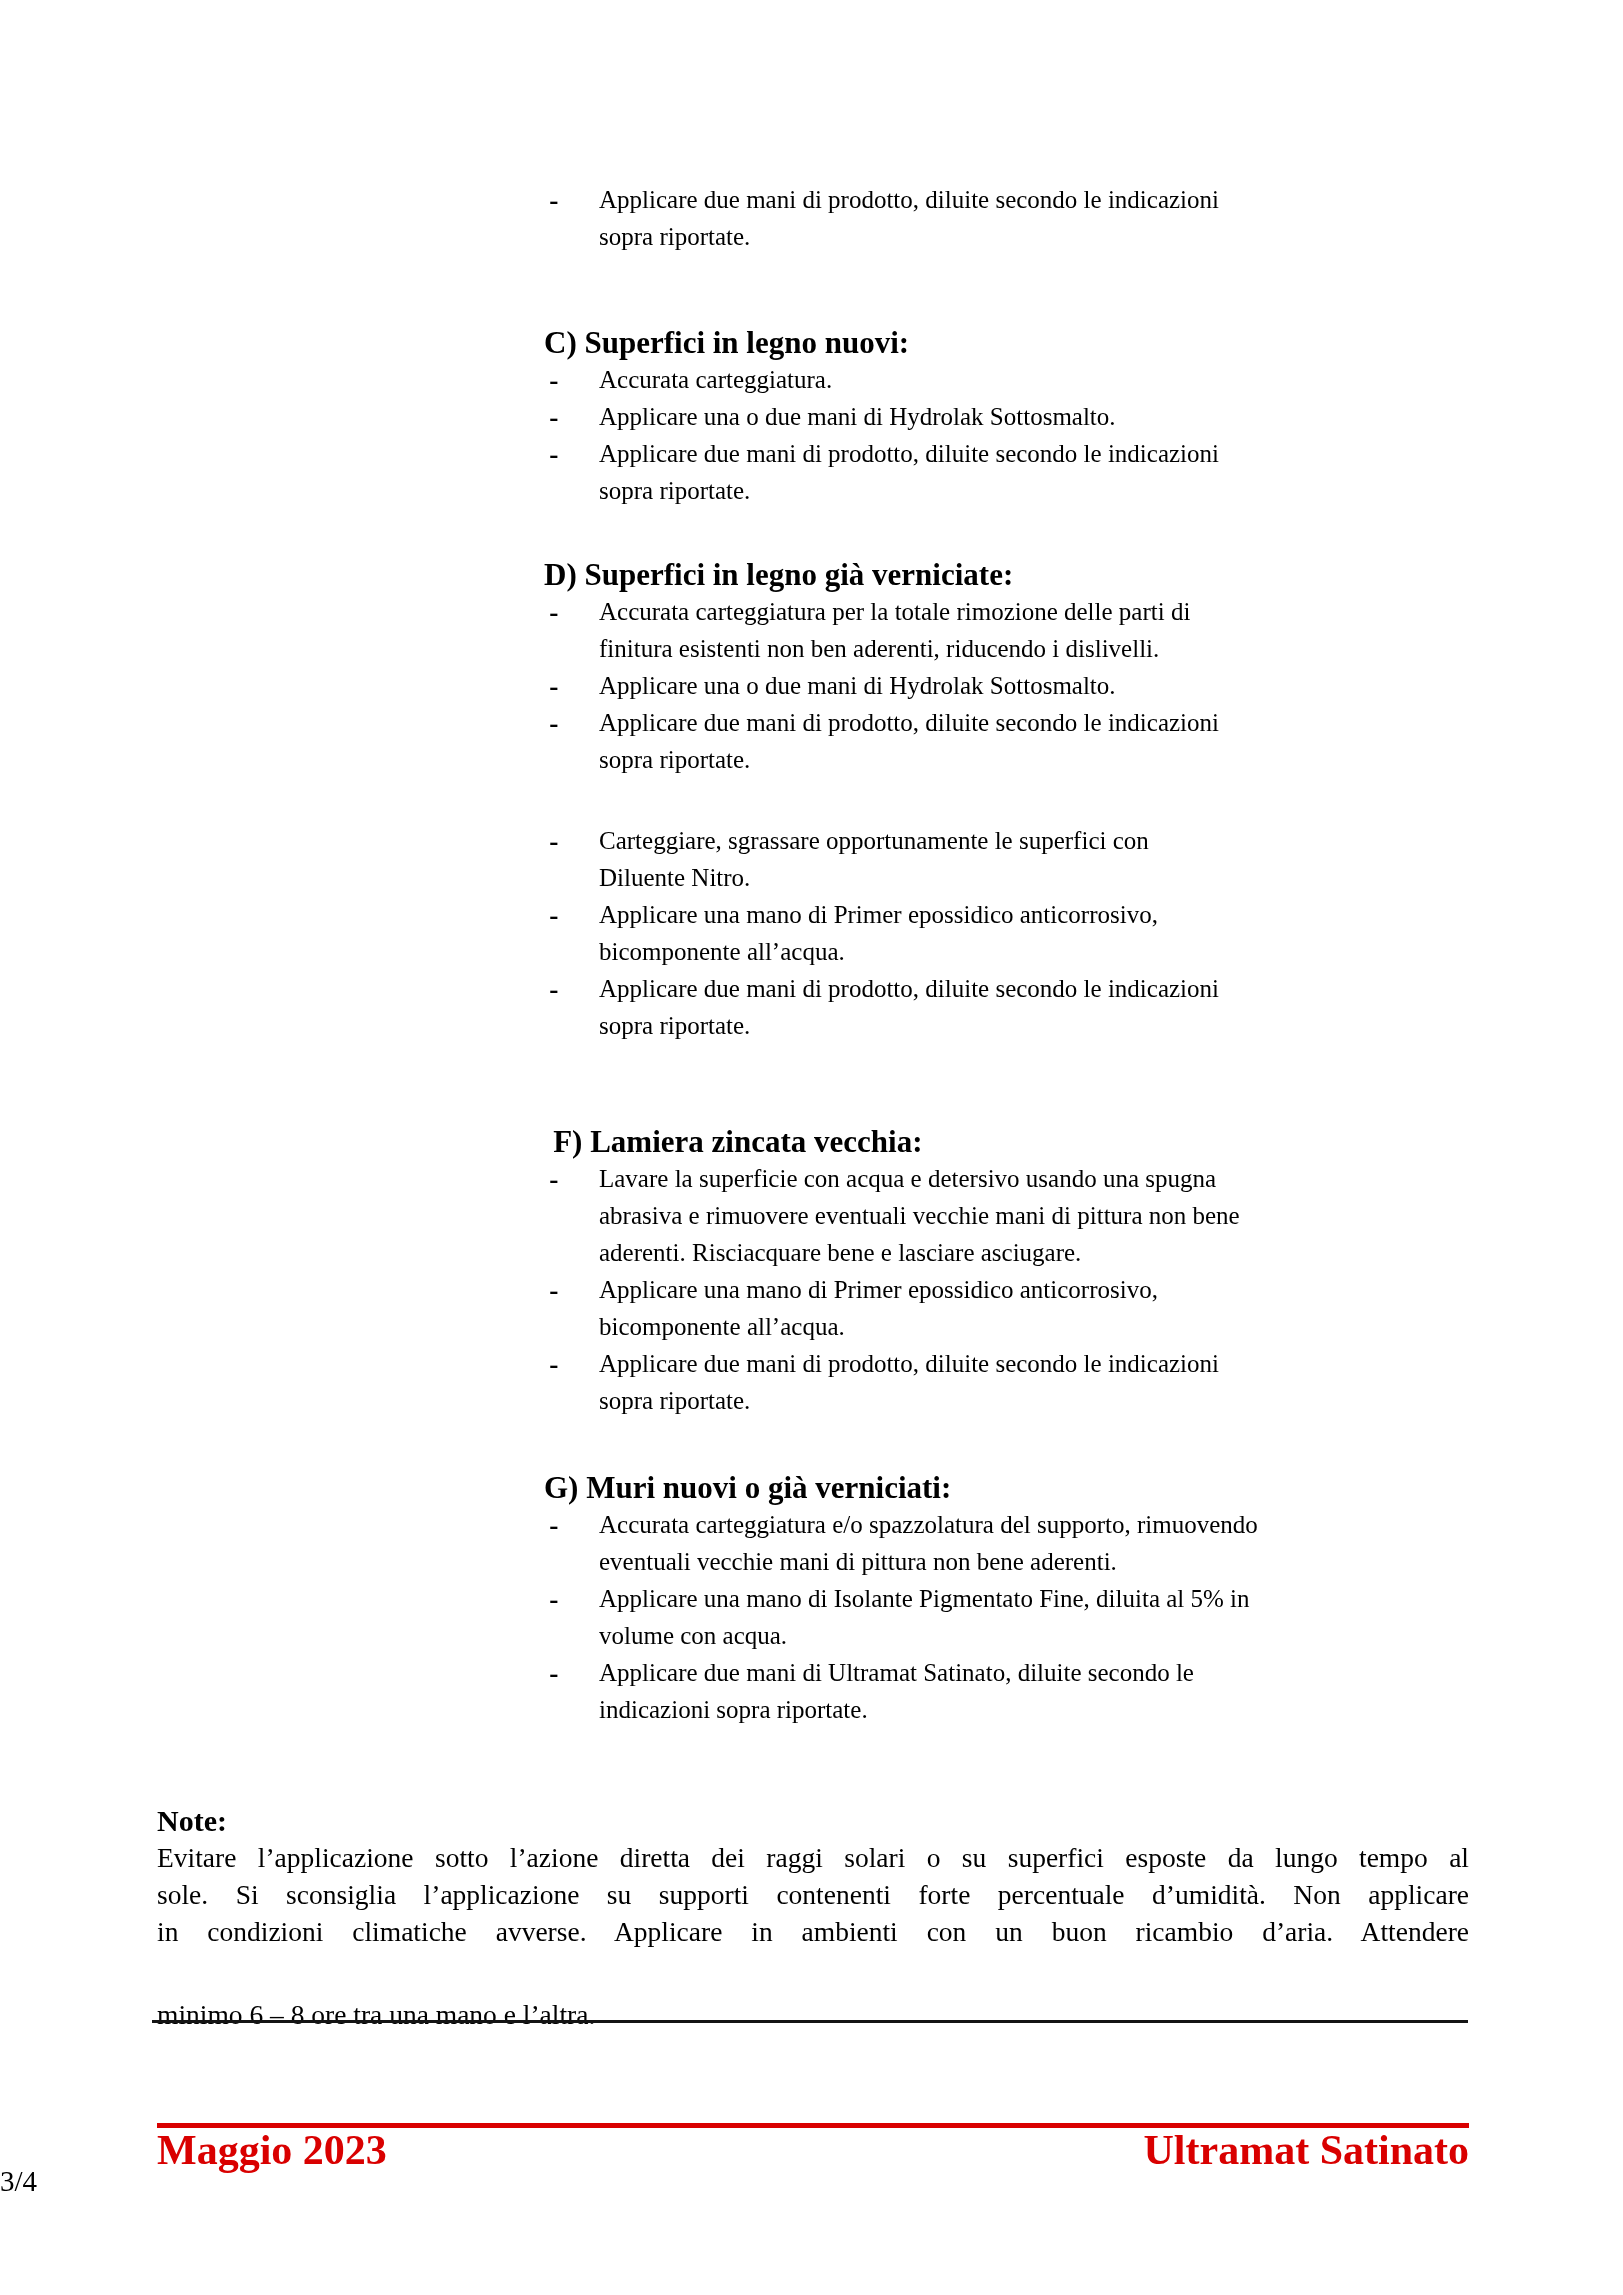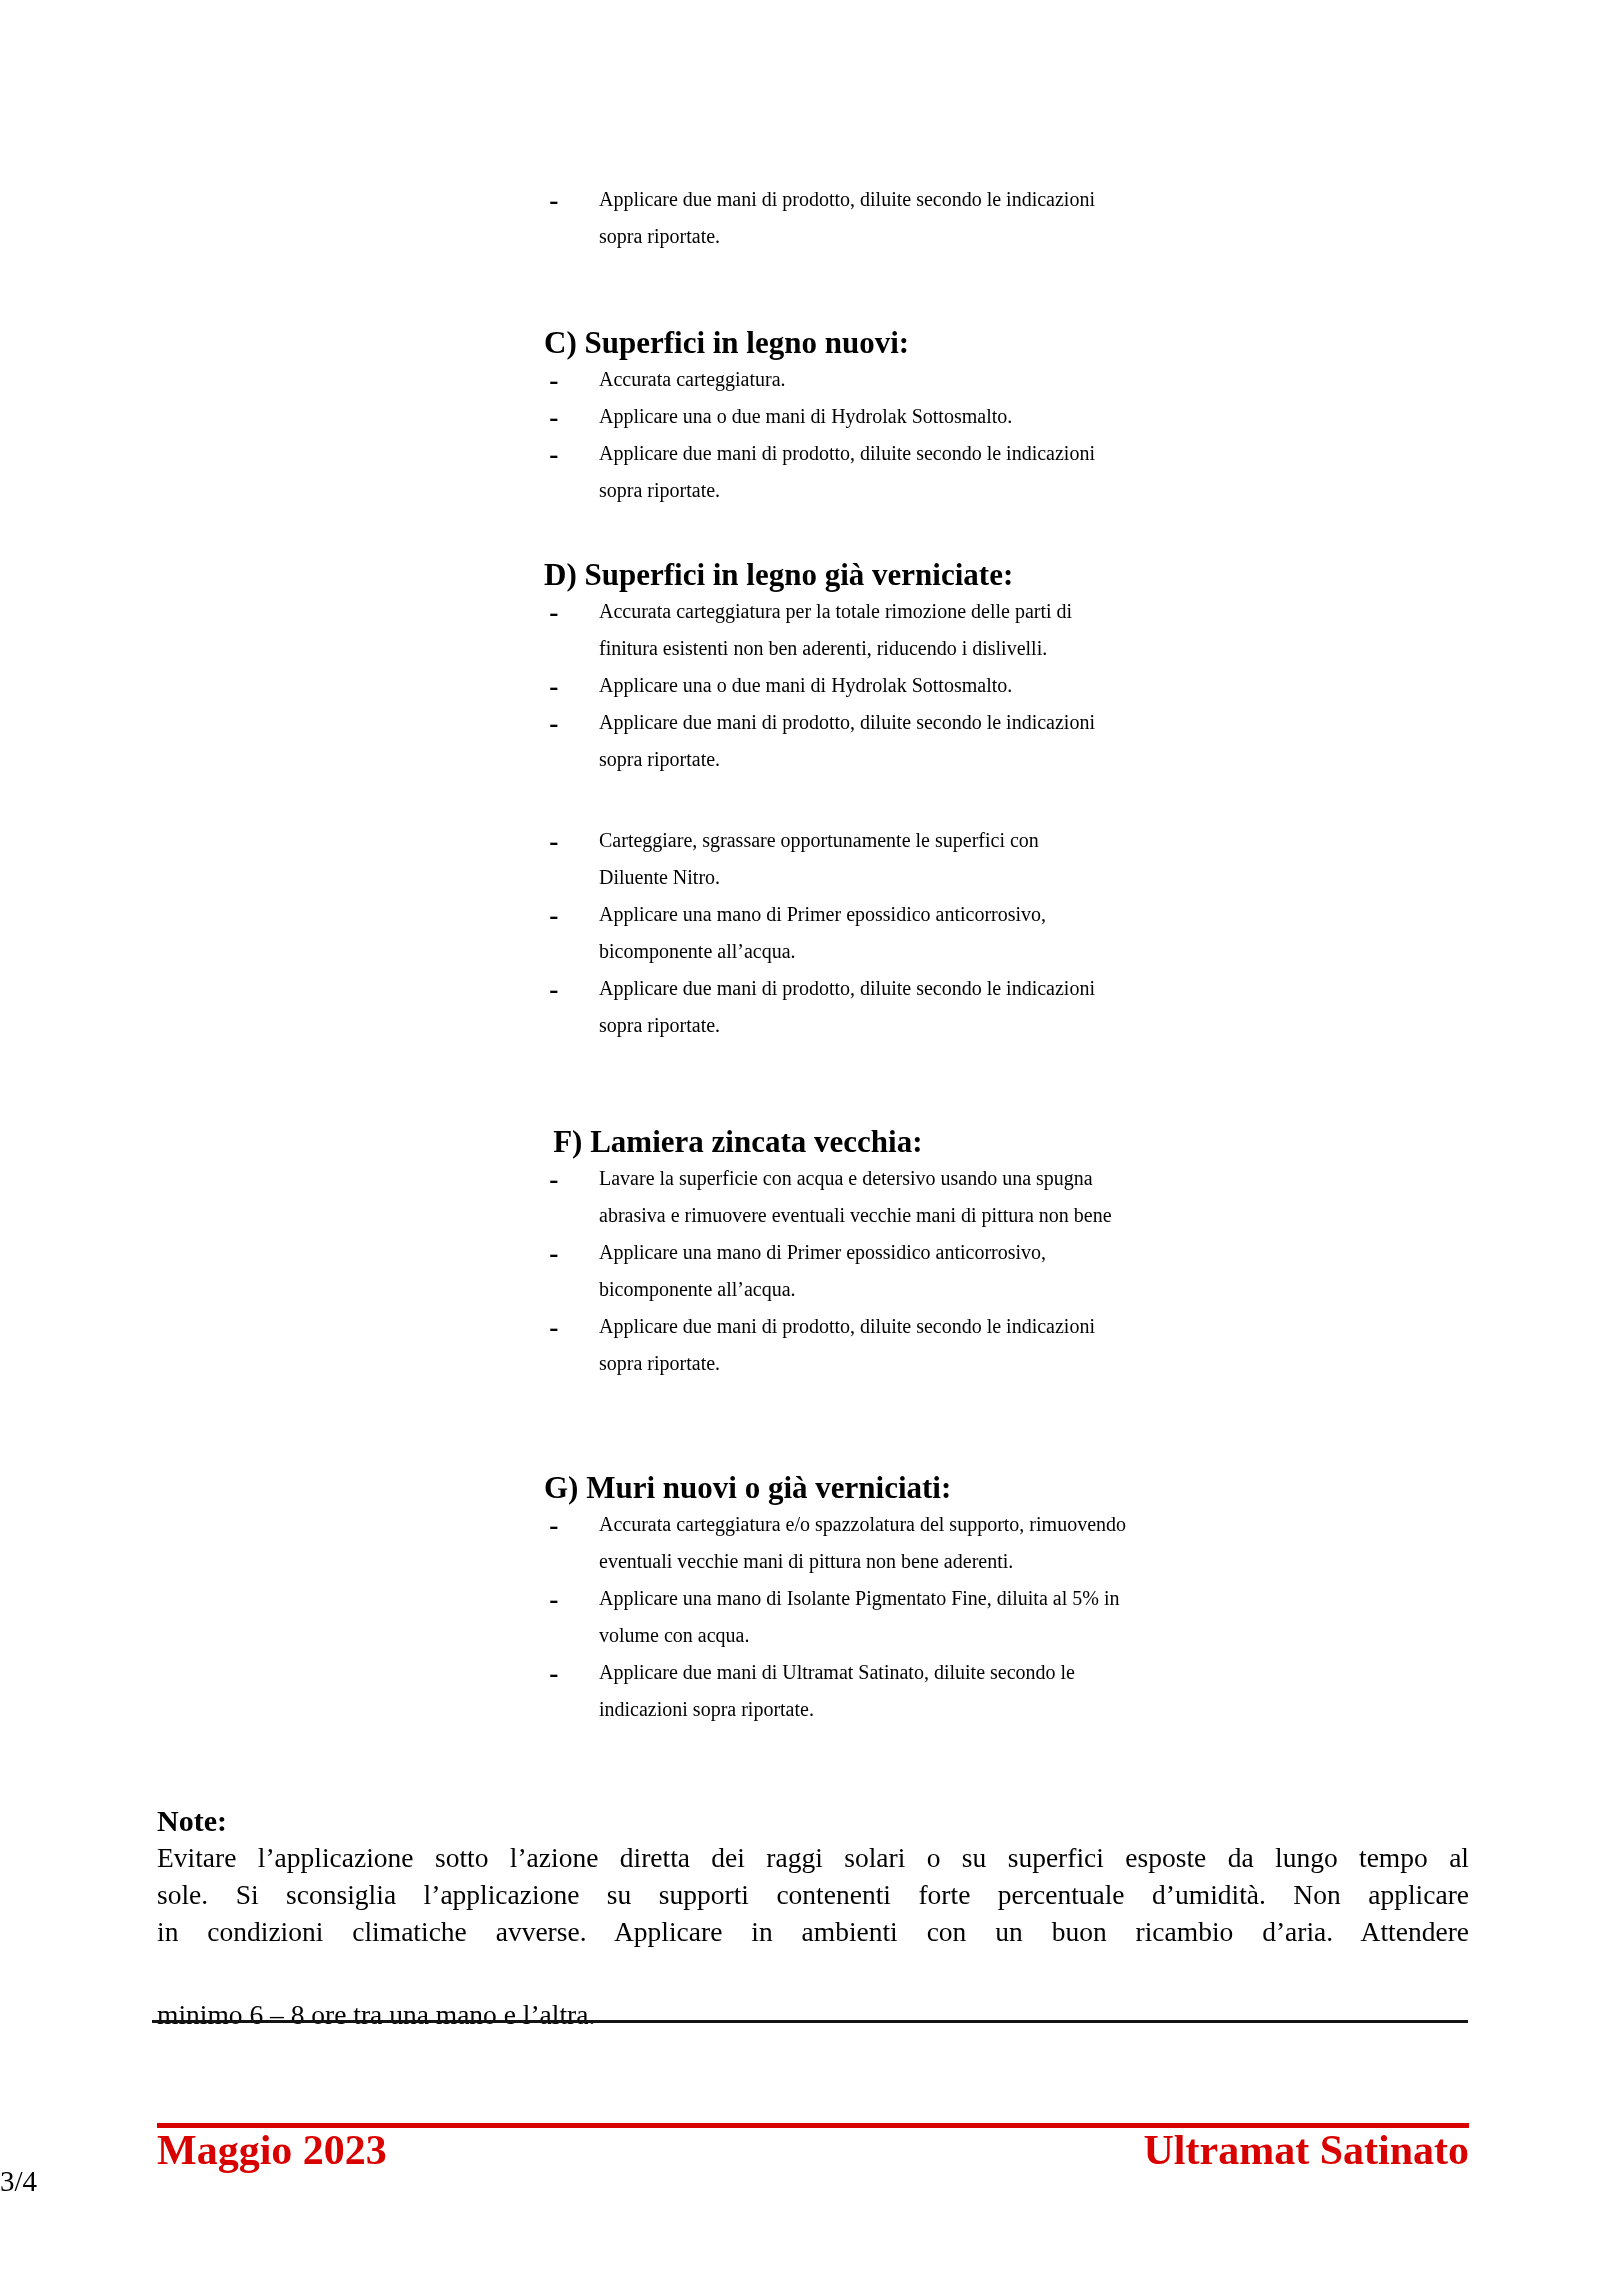--- a/index.html
+++ b/index.html
@@ -16,21 +16,21 @@
   section.sec{left:544px;width:981px;}
   section.sec h2{
     margin:0;font-size:31px;font-weight:bold;line-height:37px;white-space:nowrap;
   }
   section.sec h2.indented{padding-left:9.2px;}
   .bullet{position:relative;padding-left:55px;}
   .dash{
     position:absolute;left:5.2px;top:0;
     font-size:27.5px;line-height:37px;font-weight:bold;
   }
-  .ln{font-size:20px;line-height:37px;white-space:nowrap;}
+  .ln{font-size:25px;line-height:37px;white-space:nowrap;}
   .intro{left:544px;width:981px;}
   
   section.note{left:157px;width:1312px;}
   section.note h2{margin:0;font-size:30px;font-weight:bold;line-height:37px;}
   .jline{font-size:27.5px;line-height:37px;text-align:justify;text-align-last:justify;}
   .lastline{font-size:27.5px;line-height:37px;margin-top:46px;}
   
   .rule-black{left:152px;width:1316px;height:2.6px;background:#141414;}
   .rule-red{left:157px;width:1312px;height:5.2px;background:#d90000;}
   
@@ -130,20 +130,21 @@
     </div>
   </section>
 
   <section class="sec" style="top:1123px">
     <h2 class="indented">F) Lamiera zincata vecchia:</h2>
     <div class="bullet">
       <span class="dash">-</span>
       <div>
         <div class="ln">Lavare la superficie con acqua e detersivo usando una spugna</div>
         <div class="ln">abrasiva e rimuovere eventuali vecchie mani di pittura non bene</div>
+        <div class="ln">aderenti. Risciacquare bene e lasciare asciugare.</div>
       </div>
     </div>
     <div class="bullet">
       <span class="dash">-</span>
       <div>
         <div class="ln">Applicare una mano di Primer epossidico anticorrosivo,</div>
         <div class="ln">bicomponente all’acqua.</div>
       </div>
     </div>
     <div class="bullet">

